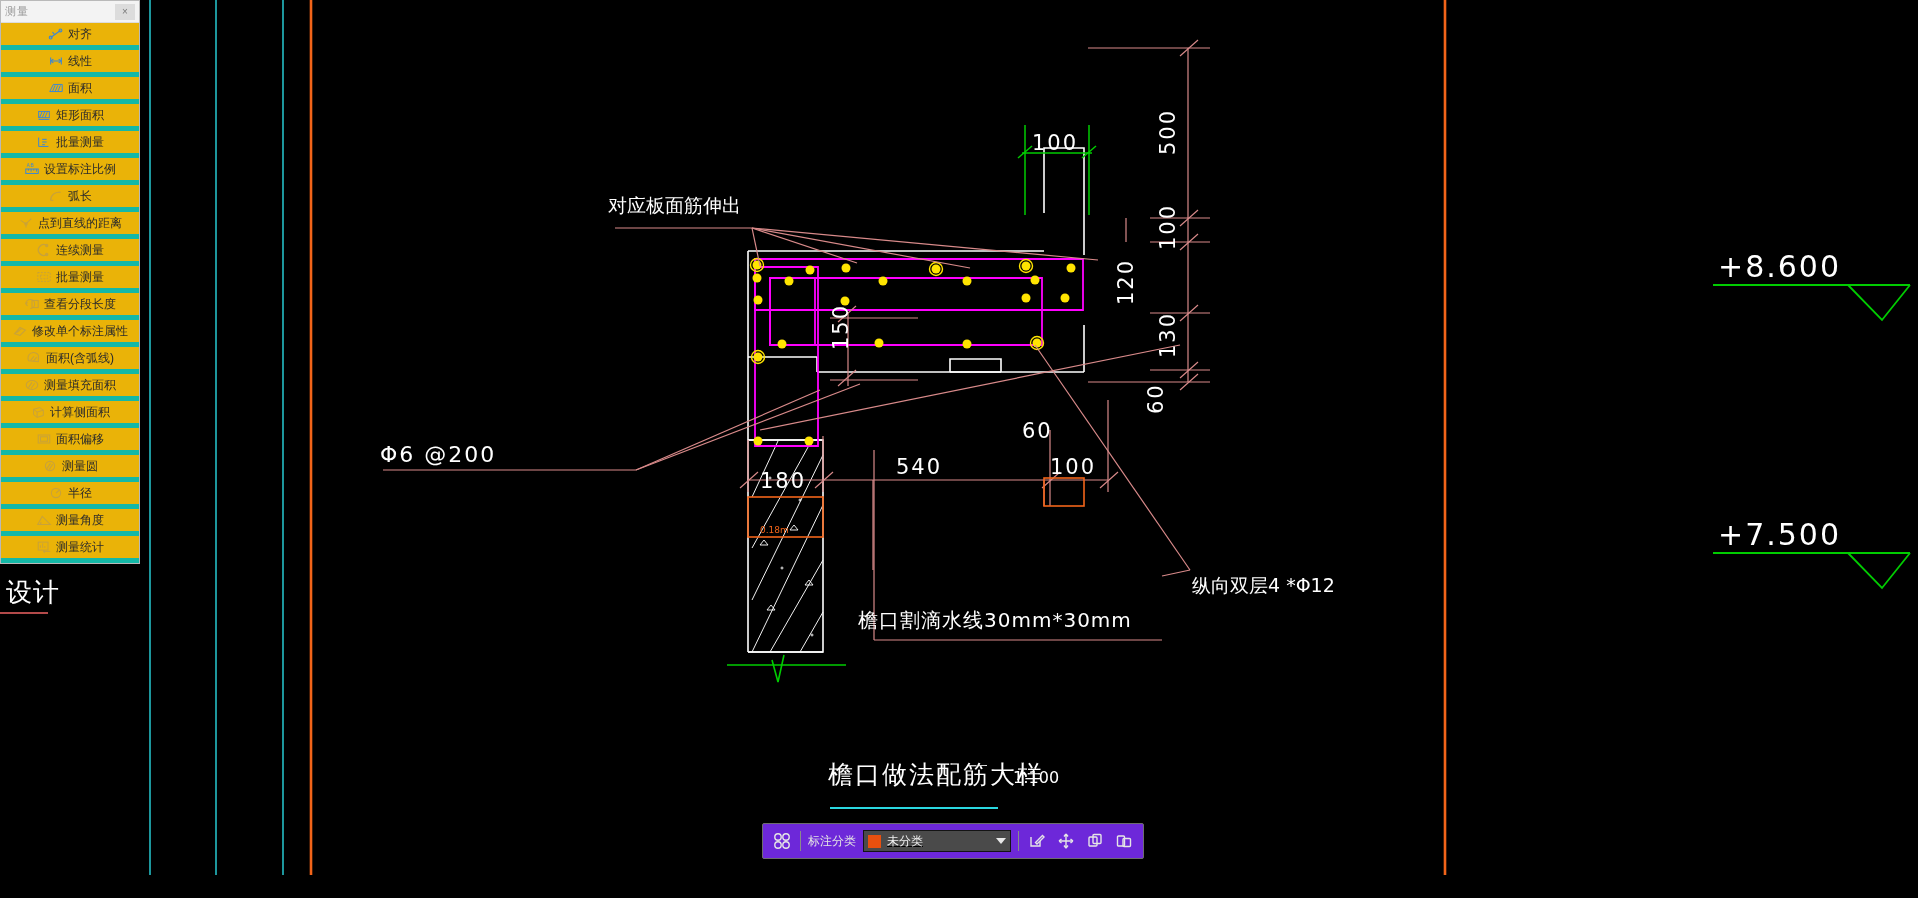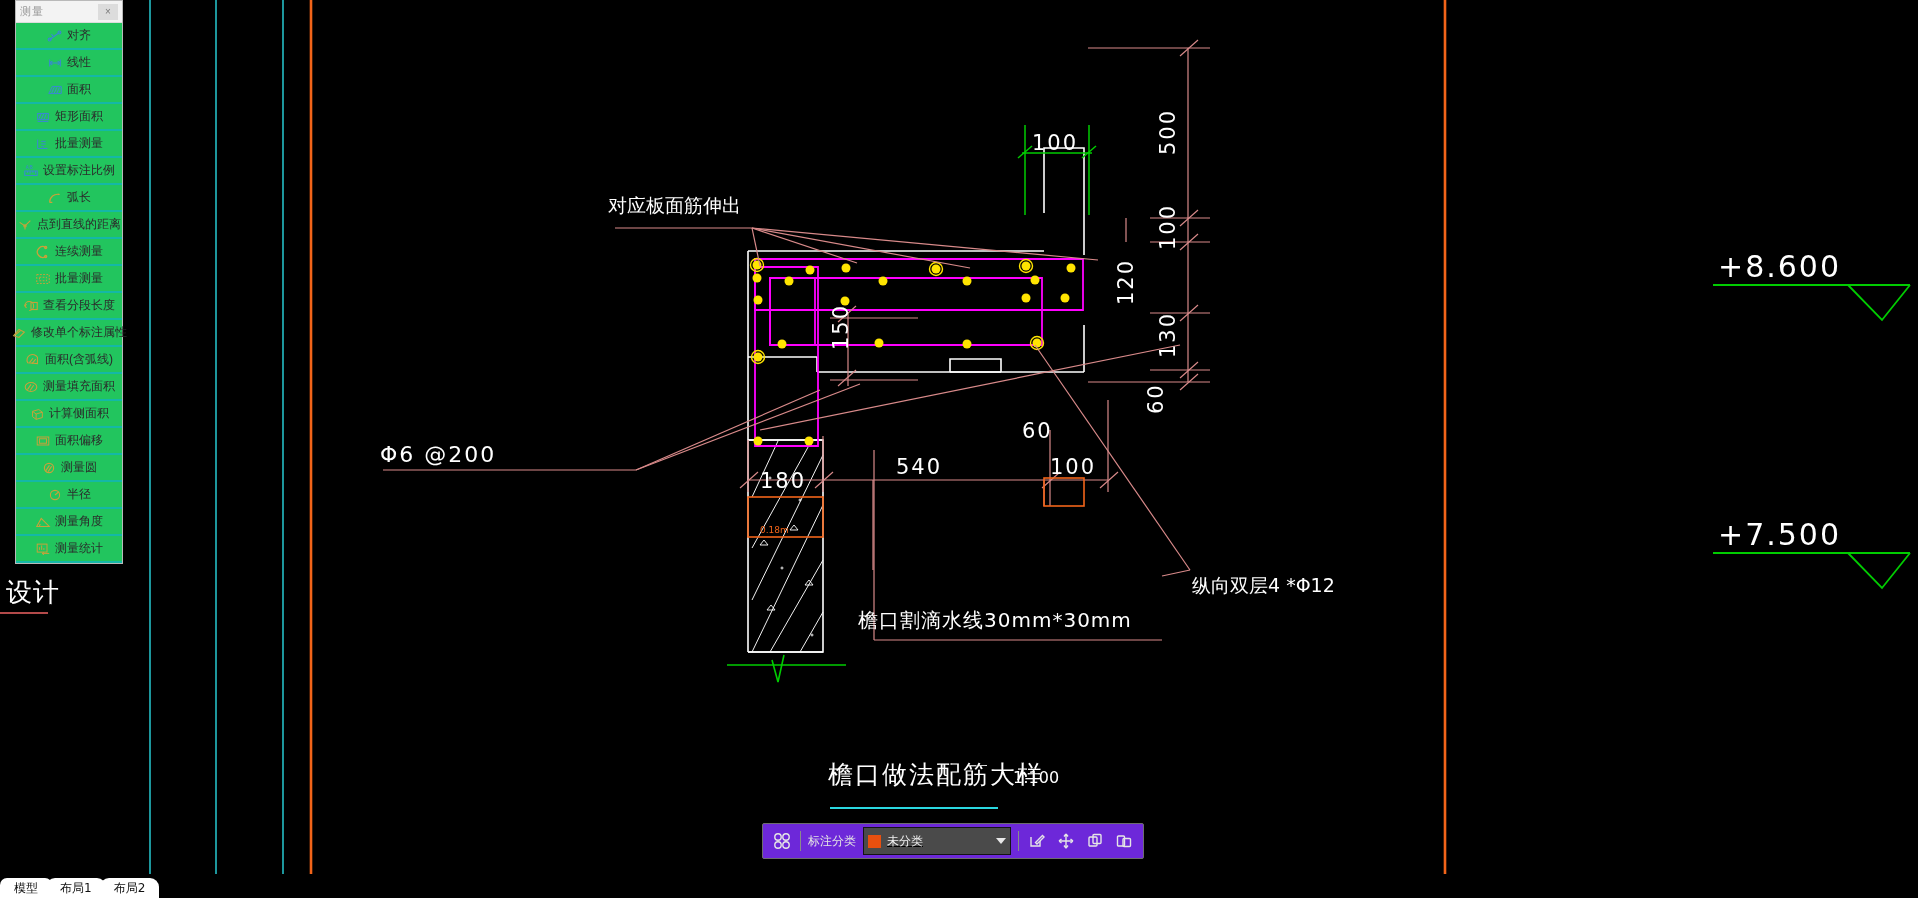--- a/index.html
+++ b/index.html
@@ -10,41 +10,41 @@
     overflow: hidden;
   }
   #app { position: relative; width: 1918px; height: 898px; background: #000; }
 
   
   #canvas { position: absolute; inset: 0; background: #000; }
   #canvas svg { display: block; }
 
   
   #measure-panel {
-    position: absolute; left: 15px; top: 0px; width: 108px;
+    position: absolute; left: 0; top: 0px; width: 140px;
     background: #f3f3f3;
     border: 1px solid #b9b9b9;
     box-shadow: 0 2px 6px rgba(0,0,0,.55);
     z-index: 40;
   }
   #measure-panel .mp-title {
     height: 22px; display: flex; align-items: center;
     padding: 0 4px; background: #f3f3f3; border-bottom: 1px solid #dcdcdc;
   }
   #measure-panel .mp-title .t {
     font-size: 11px; color: #9a9a9a; flex: 1; letter-spacing: 1px;
   }
   #measure-panel .mp-title .x {
     width: 20px; height: 16px; background: #dcdcdc; color: #7a7a7a;
     font-size: 10px; line-height: 16px; text-align: center; cursor: pointer;
   }
   .mp-item {
     height: 27px; display: flex; align-items: center; justify-content: center;
-    gap: 4px; border-bottom: 2px solid #14b8a6;
-    background: #22c55e; cursor: pointer;
+    gap: 4px; border-bottom: 5px solid #14b8a6;
+    background: #eab308; cursor: pointer;
   }
   .mp-item .lbl { font-size: 12px; color: #2b2b2b; white-space: nowrap; }
   .mp-ico { width: 16px; height: 14px; flex: 0 0 16px; display:block; }
 
   
   #design-text {
     position: absolute; left: 0px; top: 575px; z-index: 35;
     color: #fff; font-size: 26px; letter-spacing: 1px;
     font-family: "DejaVu Sans", sans-serif;
     padding-left: 6px;
@@ -58,21 +58,21 @@
   #float-toolbar {
     position: absolute; left: 762px; top: 823px;
     height: 36px; display: flex; align-items: center;
     background: #6d28d9; border: 1px solid #6d6d6d; border-radius: 2px;
     padding: 0 8px; gap: 7px; z-index: 50;
   }
   #float-toolbar .sep { width:1px; height:20px; background:#8a8a8a; }
   #float-toolbar .tb-label { color:#e4e4e4; font-size:12px; white-space:nowrap; }
   #cat-select {
     display:flex; align-items:center; gap:6px;
-    width: 148px; height: 28px; background:#4a4a4a;
+    width: 148px; height: 22px; background:#4a4a4a;
     border:1px solid #141414; padding: 0 4px; cursor:pointer;text-decoration:underline;
   }
   #cat-select .swatch { width:13px; height:13px; background:#e8500f; flex:0 0 13px; }
   #cat-select .cval { color:#f0f0f0; font-size:12px; flex:1; white-space:nowrap; }
   #cat-select .caret {
     width:0;height:0;border-left:5px solid transparent;border-right:5px solid transparent;
     border-top:6px solid #e8e8e8;
   }
   .tb-btn { width:22px;height:22px;display:flex;align-items:center;justify-content:center;cursor:pointer; }
 
@@ -555,21 +555,14 @@
       </svg>
     </div>
     <div class="tb-btn">
       <svg width="18" height="18" viewBox="0 0 18 18" fill="none" stroke="#e6e6e6" stroke-width="1.4">
         <rect x="2.5" y="4" width="7" height="10" rx="1"></rect>
         <rect x="8" y="6.5" width="7.5" height="8" rx="1"></rect>
       </svg>
     </div>
   </div>
 
-  <div id="tabbar">
-    <div class="tab-strip" id="tab-strip">
-        <div class="tab active">模型</div>
-        <div class="tab inactive">布局1</div>
-        <div class="tab inactive">布局2</div>
-      </div>
-  </div>
 
 </div>
 
 </body></html>

